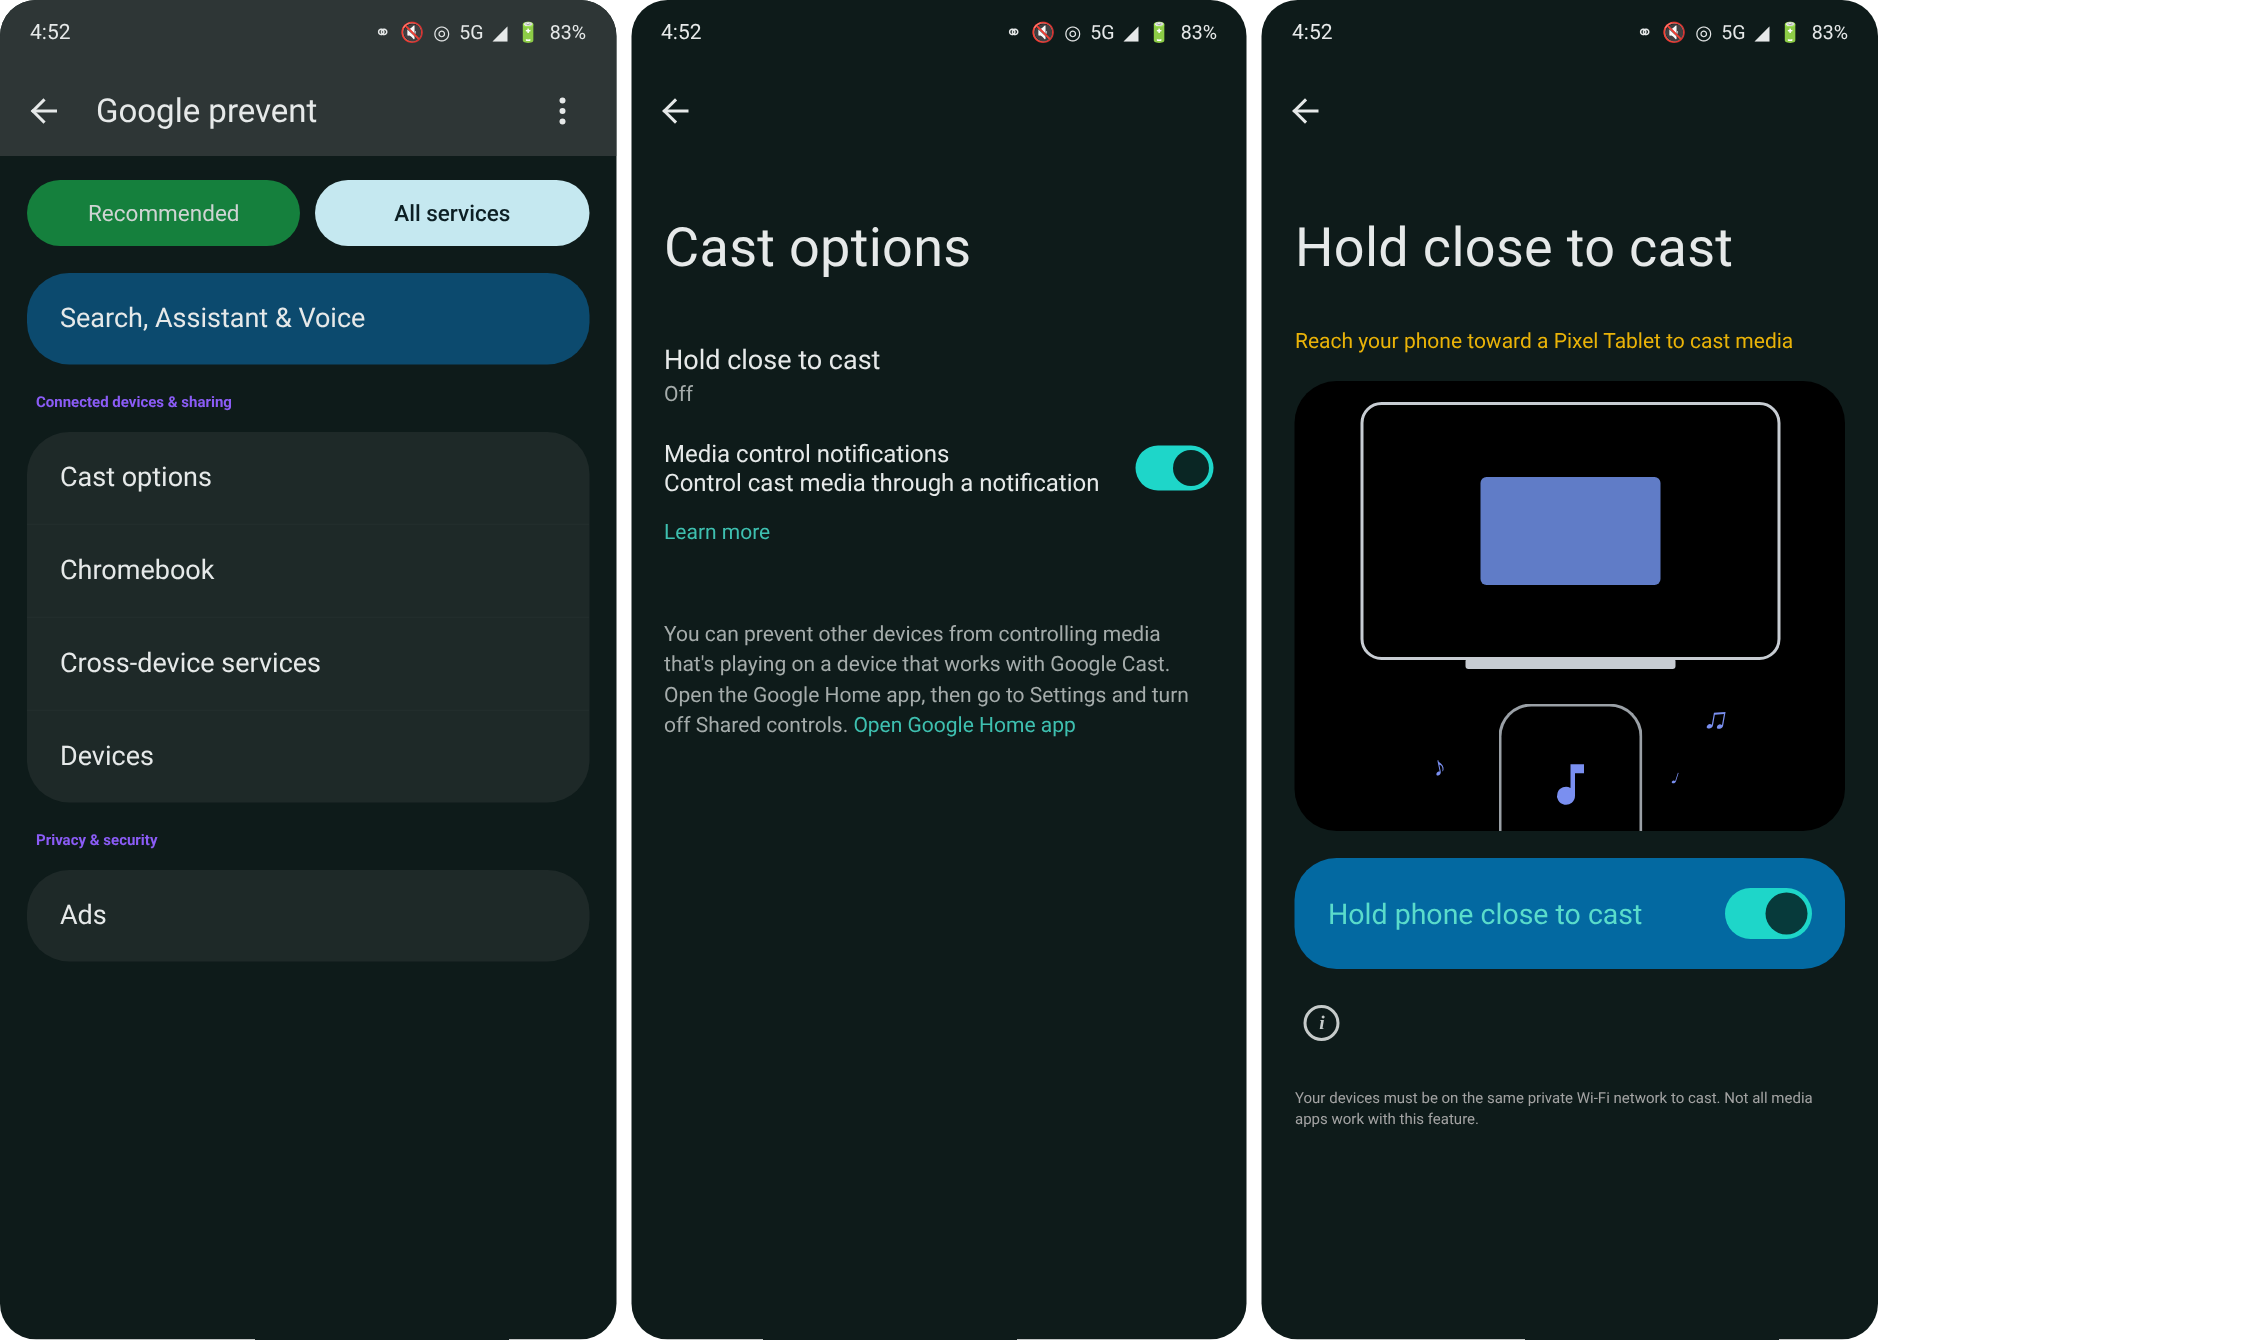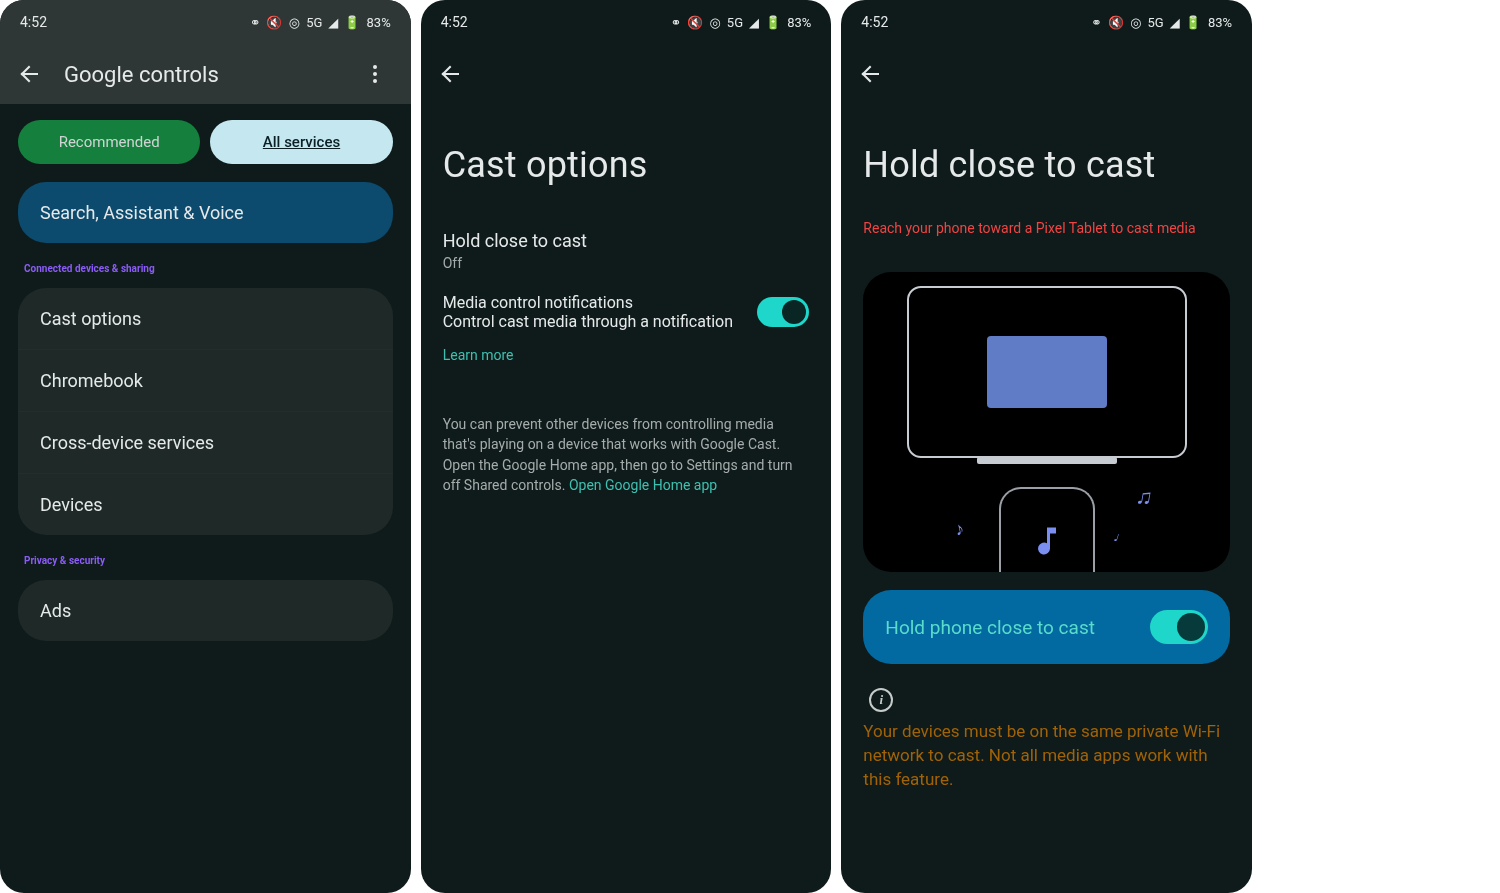--- a/index.html
+++ b/index.html
@@ -81,21 +81,20 @@
     border-radius: 999px;
     font-size: 15px;
     cursor: pointer;
     background: #15803d;
     color: #cfd4d3;
   }
   .pill.active {
     background: #c5e8f0;
     color: #0c1f24;
     font-weight: 500;
-    text-decoration: underline;
   }
   .card {
     background: #0c4a6e;
     border-radius: 28px;
     padding: 20px 22px;
     font-size: 18px;
     color: #e6e9e9;
     margin-bottom: 20px;
   }
   .section-title {
@@ -165,22 +164,22 @@
     border-radius: 50%;
     background: #98a19f;
     transition: none;
   }
   .switch.on { background: #1ed6c9; }
   .switch.on::after { left: 25px; background: #0a2624; }
 
   
   .subtitle {
     font-size: 14px;
-    color: #ef4444;
-    margin-bottom: 36px;
+    color: #eab308;
+    margin-bottom: 18px;
   }
   .illus {
     background: #000;
     border-radius: 28px;
     height: 300px;
     position: relative;
     overflow: hidden;
     margin-bottom: 18px;
   }
   .tablet {
@@ -255,24 +254,24 @@
     display:flex; align-items:center; justify-content:center;
     font-size: 13px;
     font-weight: 700;
     color: #c6cbca;
     font-family: Georgia, serif;
     font-style: italic;
     flex-shrink: 0;
     margin-left: 6px;
   }
   .info-text {
-    font-size: 17px;
-    color: #a16207;
+    font-size: 10px;
+    color: #a3a3a3;
     line-height: 1.4;
-    margin-top: 8px;
+    margin-top: 32px;
   }
 
   
   .arrow-left {
     width: 22px; height: 22px;
     position: relative;
   }
   .arrow-left::before {
     content:'';
     position:absolute;
@@ -315,21 +314,21 @@
         <span>5G</span>
         <span>◢</span>
         <span>🔋</span>
         <span>83%</span>
       </span>
     </div>
     <div class="appbar">
       <div class="back">
           <span class="arrow-left"></span>
         </div>
-      <div class="title">Google controls</div>
+      <div class="title">Google prevent</div>
       <div class="more">
           <span class="dots"></span>
         </div>
     </div>
     <div class="content">
       <div class="pills">
         <div class="pill">Recommended</div>
         <div class="pill active">All services</div>
       </div>
       <div class="card">Search, Assistant &amp; Voice</div>

